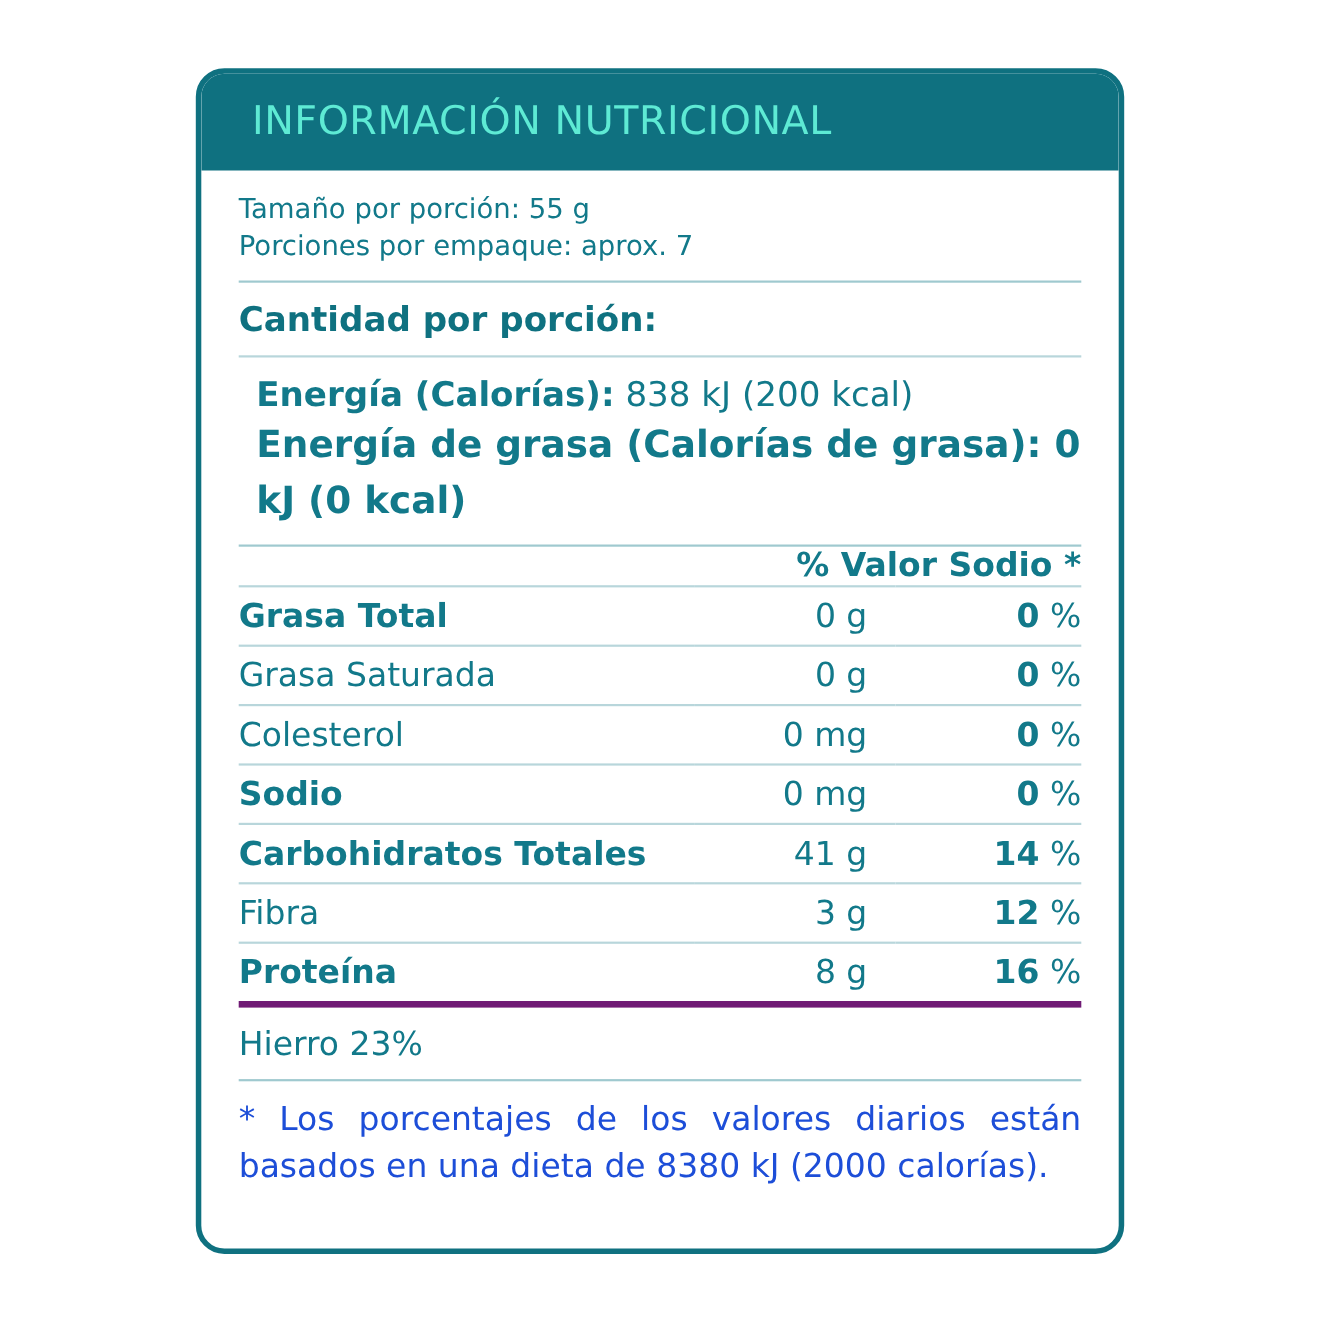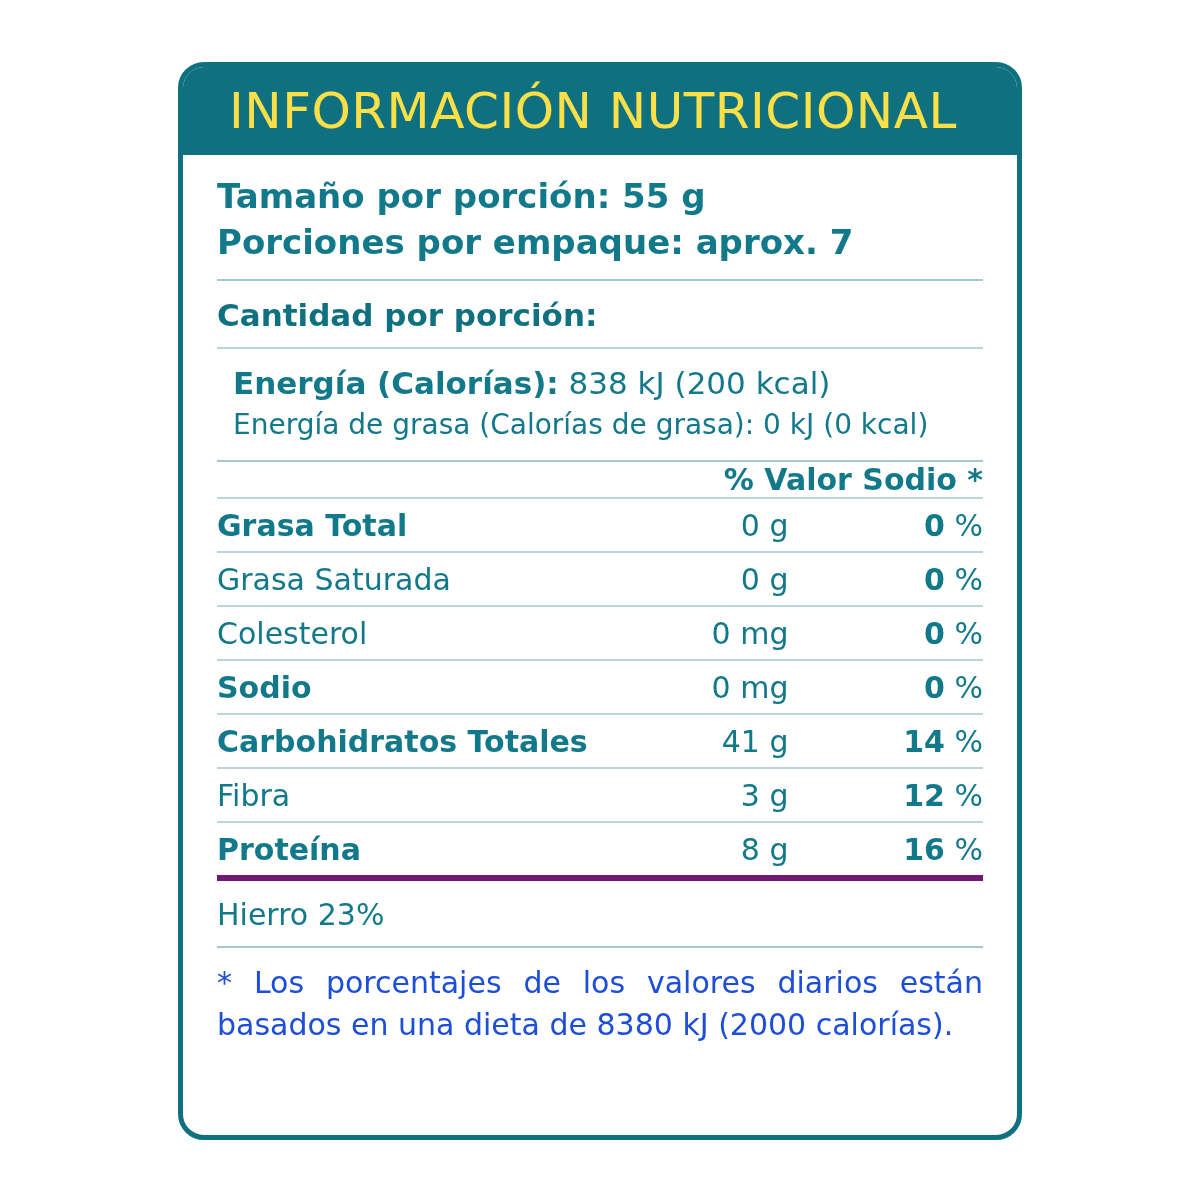--- a/index.html
+++ b/index.html
@@ -35,42 +35,42 @@
     background: #0f7180;
     color: #ffffff;
     height: 88px;
     display: flex;
     align-items: center;
     padding: 0 0 0 46px;
     box-sizing: border-box;
   }
 
   .header-title {
-    font-size: 50px;
+    font-size: 36px;
     letter-spacing: 0.5px;
     line-height: 1;
     font-weight: 400;
-    color: #fde047;
+    color: #5eead4;
   }
 
   .body {
     padding: 0 34px 0 34px;
     box-sizing: border-box;
     color: #0f7180;
   }
 
   .serving {
     padding: 18px 0 14px 0;
     color: #12798a;
   }
 
   .serving div {
-    font-size: 34px;
+    font-size: 25px;
     line-height: 1.36;
-    font-weight: 700;
+    font-weight: 400;
   }
 
   .rule {
     border-bottom: 2px solid #9fc9cf;
     margin: 0;
   }
 
   .rule-thin {
     border-bottom: 2px solid #b8d6db;
   }
@@ -91,24 +91,24 @@
     font-size: 31px;
     color: #12798a;
     line-height: 1.3;
   }
 
   .energy-main b {
     font-weight: bold;
   }
 
   .energy-sub {
-    font-size: 28px;
+    font-size: 34px;
     color: #12798a;
     line-height: 1.5;
-    font-weight: 400;
+    font-weight: 700;
   }
 
   table.nutri {
     width: 100%;
     border-collapse: collapse;
     table-layout: fixed;
   }
 
   table.nutri td {
     padding: 0;

